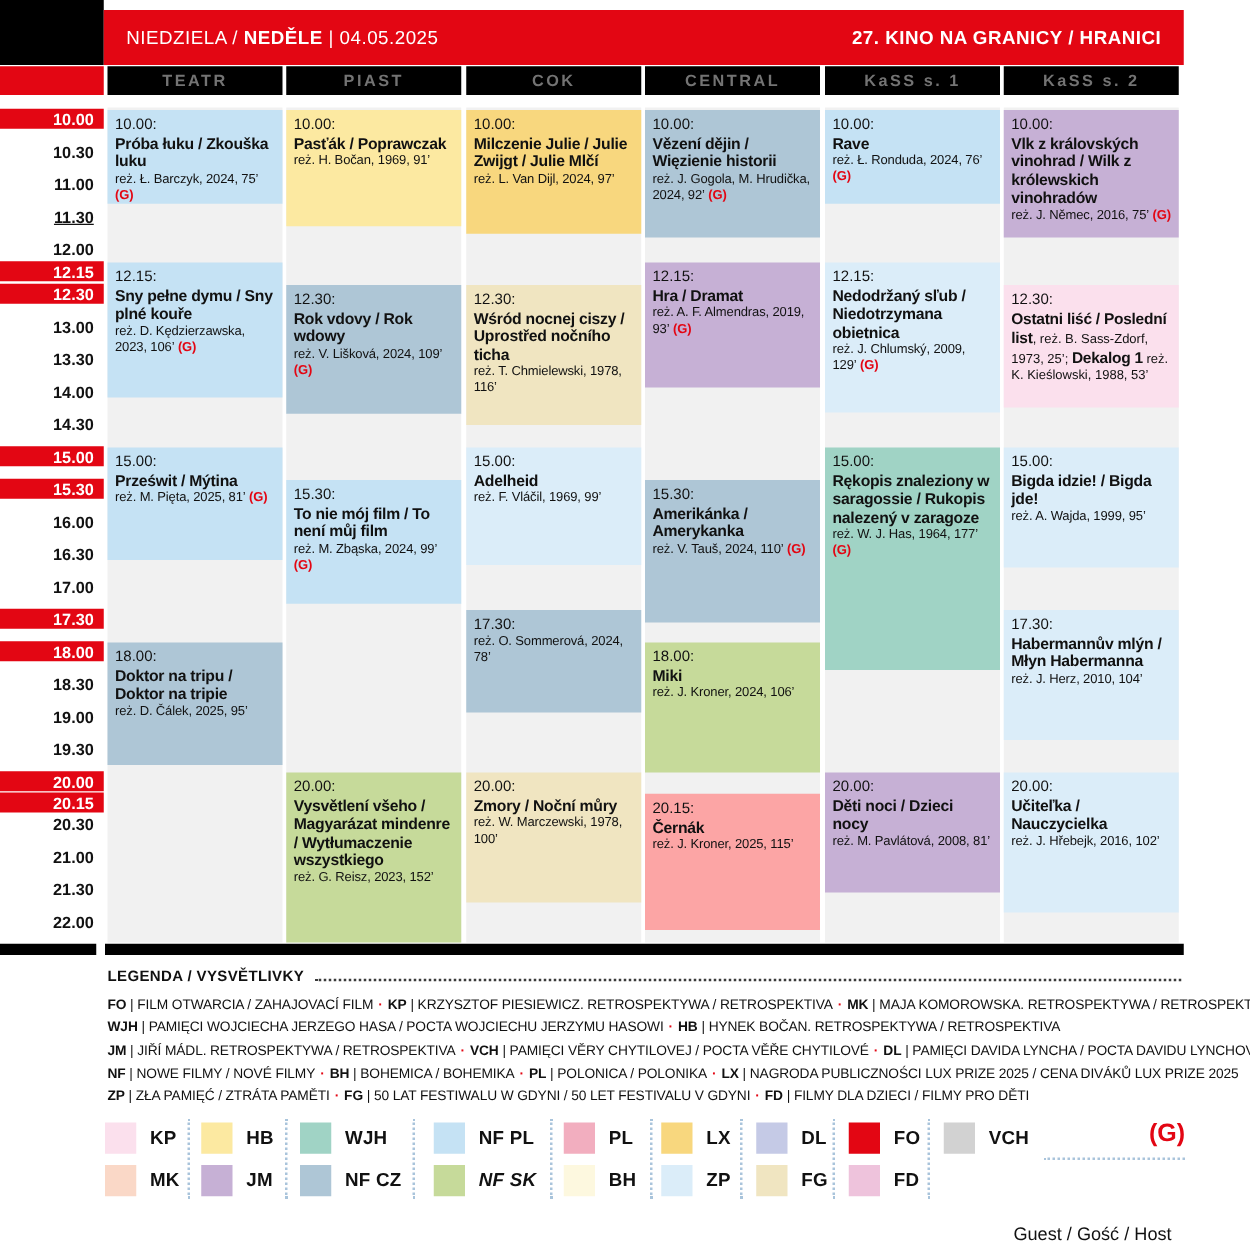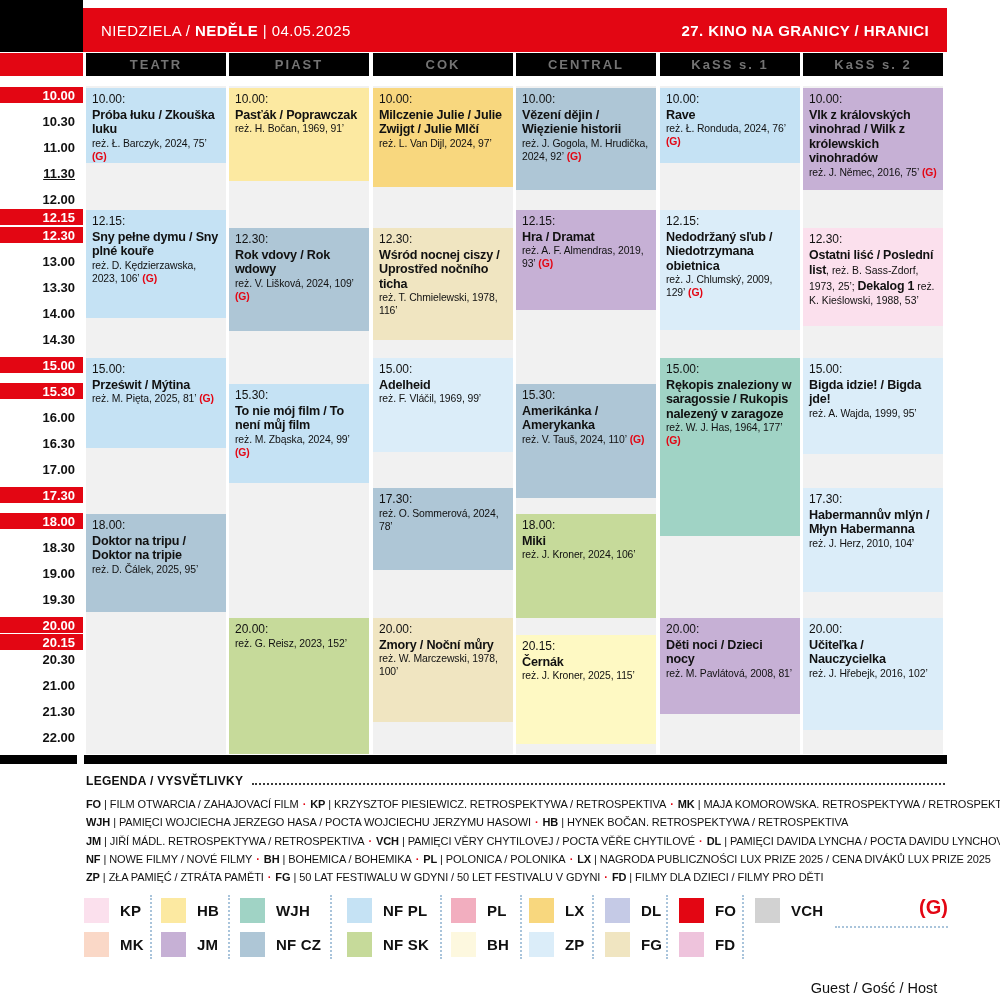--- a/index.html
+++ b/index.html
@@ -130,20 +130,21 @@
         <div class="f-title">Rok vdovy / Rok wdowy</div>
         <div class="f-credits">reż. V. Lišková, 2024, 109’<span class="gmark"> (G)</span></div>
       </div>
       <div class="abs block" style="left: 229px; width: 140px; top: 384px; height: 99px; background: rgb(197, 226, 244);">
         <div class="f-time">15.30:</div>
         <div class="f-title">To nie mój film / To není můj film</div>
         <div class="f-credits">reż. M. Zbąska, 2024, 99’<span class="gmark"> (G)</span></div>
       </div>
       <div class="abs block" style="left: 229px; width: 140px; top: 618px; height: 136px; background: rgb(198, 218, 154);">
         <div class="f-time">20.00:</div>
+        <div class="f-title">Vysvětlení všeho / Magyarázat mindenre / Wytłumaczenie wszystkiego</div>
         <div class="f-credits">reż. G. Reisz, 2023, 152’</div>
       </div>
       <div class="abs block" style="left: 373px; width: 140px; top: 88px; height: 99px; background: rgb(248, 215, 126);">
         <div class="f-time">10.00:</div>
         <div class="f-title">Milczenie Julie / Julie Zwijgt / Julie Mlčí</div>
         <div class="f-credits">reż. L. Van Dijl, 2024, 97’</div>
       </div>
       <div class="abs block" style="left: 373px; width: 140px; top: 228px; height: 112px; background: rgb(240, 229, 193);">
         <div class="f-time">12.30:</div>
         <div class="f-title">Wśród nocnej ciszy / Uprostřed nočního ticha</div>
@@ -176,21 +177,21 @@
       <div class="abs block" style="left: 516px; width: 140px; top: 384px; height: 114px; background: rgb(174, 198, 214);">
         <div class="f-time">15.30:</div>
         <div class="f-title">Amerikánka / Amerykanka</div>
         <div class="f-credits">reż. V. Tauš, 2024, 110’<span class="gmark"> (G)</span></div>
       </div>
       <div class="abs block" style="left: 516px; width: 140px; top: 514px; height: 104px; background: rgb(198, 218, 154);">
         <div class="f-time">18.00:</div>
         <div class="f-title">Miki</div>
         <div class="f-credits">reż. J. Kroner, 2024, 106’</div>
       </div>
-      <div class="abs block" style="left: 516px; width: 140px; top: 635px; height: 109px; background: #fef9c3;">
+      <div class="abs block" style="left: 516px; width: 140px; top: 635px; height: 109px; background: #fca5a5;">
         <div class="f-time">20.15:</div>
         <div class="f-title">Černák</div>
         <div class="f-credits">reż. J. Kroner, 2025, 115’</div>
       </div>
       <div class="abs block" style="left: 660px; width: 140px; top: 88px; height: 75px; background: rgb(197, 226, 244);">
         <div class="f-time">10.00:</div>
         <div class="f-title">Rave</div>
         <div class="f-credits">reż. Ł. Ronduda, 2024, 76’<span class="gmark"> (G)</span></div>
       </div>
       <div class="abs block" style="left: 660px; width: 140px; top: 210px; height: 120px; background: rgb(219, 237, 249);">
@@ -268,21 +269,21 @@
         <div class="sw-label">WJH</div>
       </div>
       <div class="abs sw-item" style="left: 240px; top: 932px;">
         <div class="swatch" style="background: rgb(174, 198, 214);"></div>
         <div class="sw-label">NF CZ</div>
       </div>
       <div class="abs sw-item" style="left: 347px; top: 898px;">
         <div class="swatch" style="background: rgb(197, 226, 244);"></div>
         <div class="sw-label">NF PL</div>
       </div>
-      <div class="abs sw-item" style="left: 347px; top: 932px;">
+      <div class="abs sw-item" style="left: 347px; top: 932px; font-style: italic;">
         <div class="swatch" style="background: rgb(198, 218, 154);"></div>
         <div class="sw-label">NF SK</div>
       </div>
       <div class="abs sw-item" style="left: 451px; top: 898px;">
         <div class="swatch" style="background: rgb(242, 174, 191);"></div>
         <div class="sw-label">PL</div>
       </div>
       <div class="abs sw-item" style="left: 451px; top: 932px;">
         <div class="swatch" style="background: rgb(253, 248, 223);"></div>
         <div class="sw-label">BH</div>

